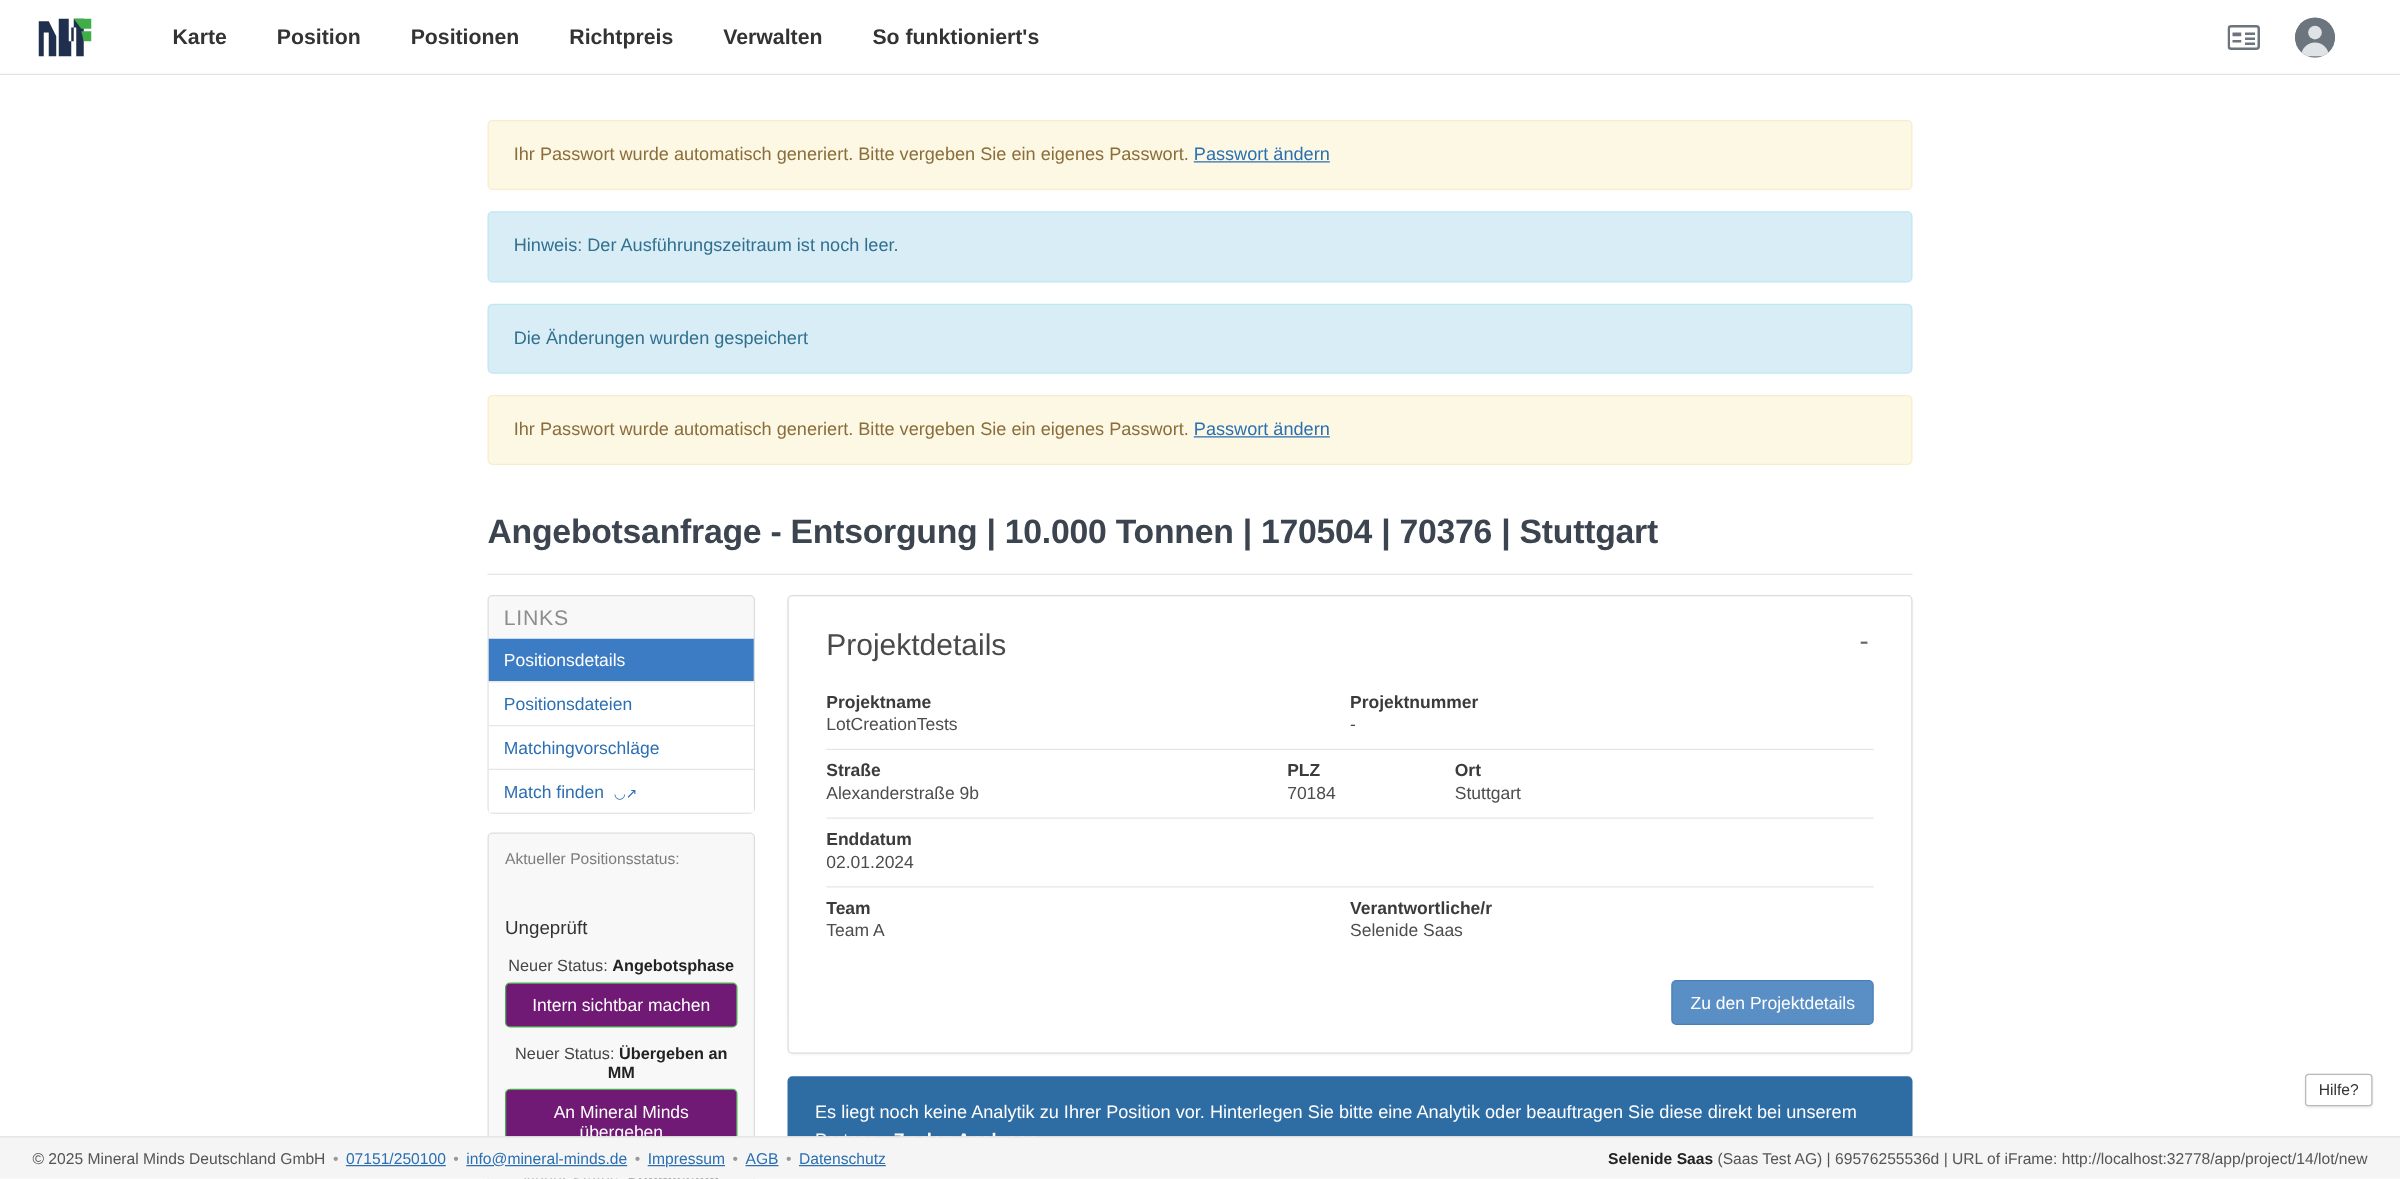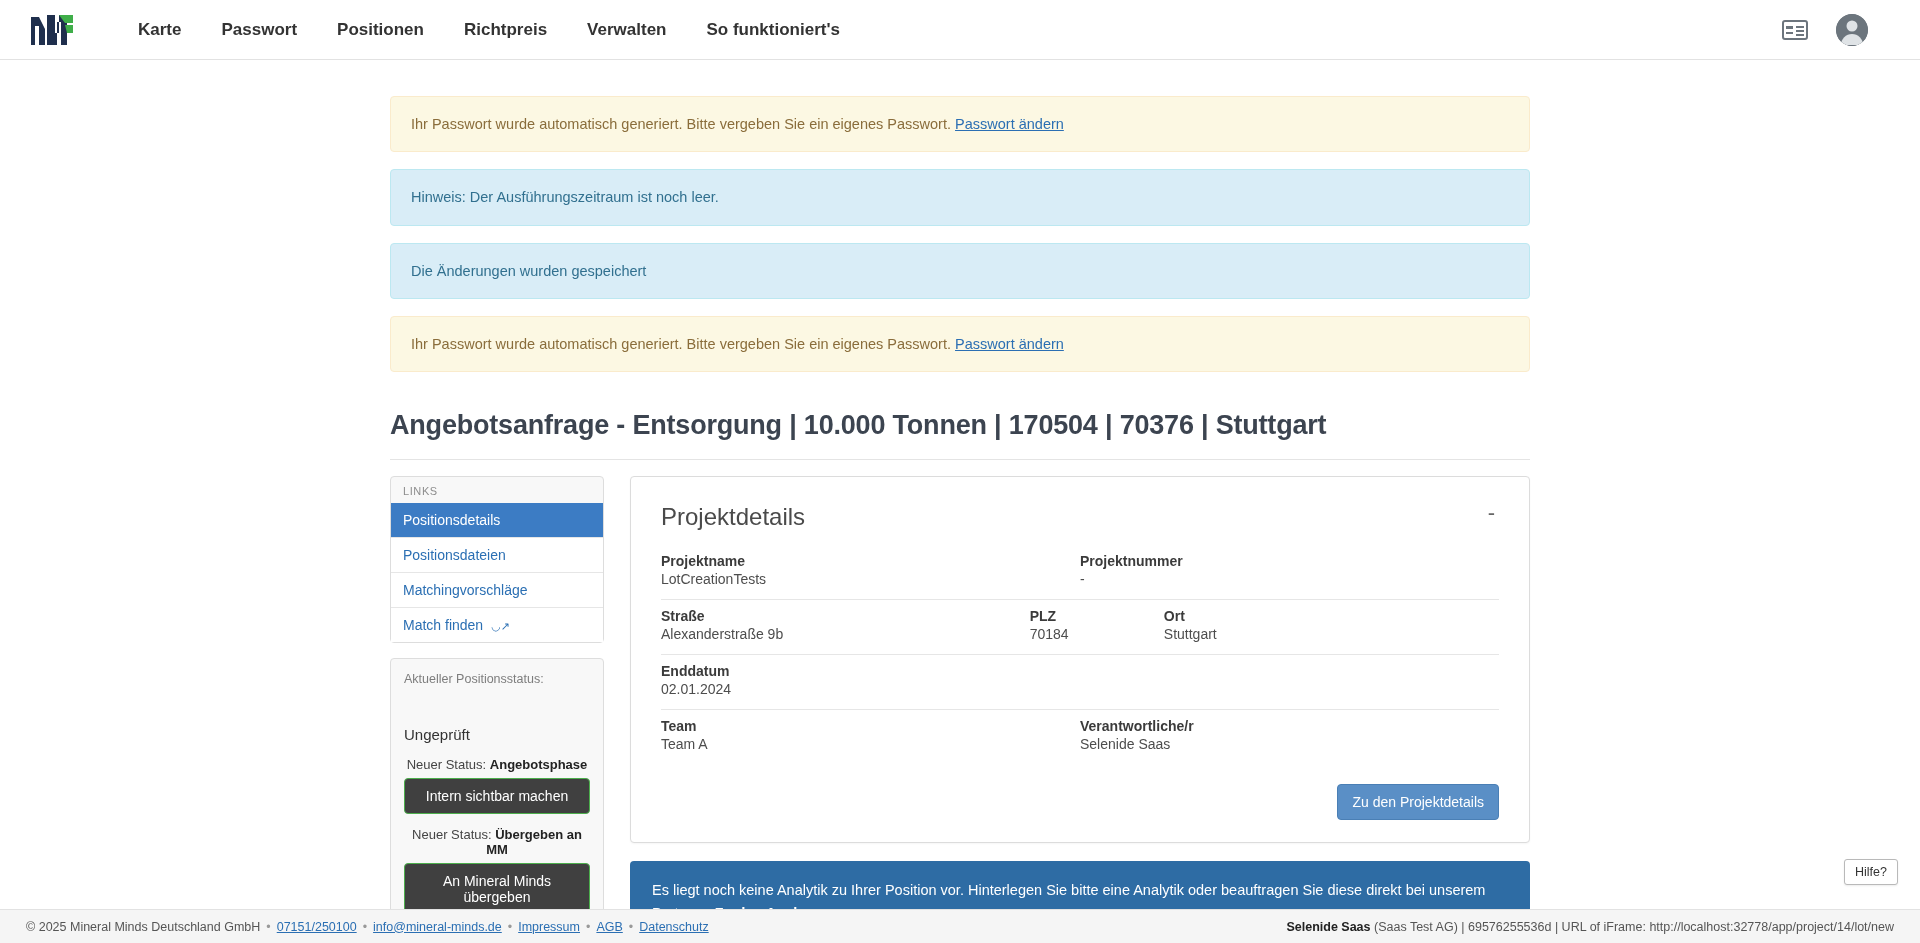--- a/index.html
+++ b/index.html
@@ -100,21 +100,21 @@
   .col-right { flex: 1; }
 
   
   .panel {
     background: #f8f8f8;
     border: 1px solid #dddddd;
     border-radius: 4px;
     margin-bottom: 15px;
   }
   .panel-label {
-    font-size: 11px;
+    font-size: 17px;
     color: #8d8d8d;
     letter-spacing: .6px;
     padding: 8px 12px 6px 12px;
   }
   .list-group { list-style: none; margin: 0; padding: 0; }
   .list-item {
     display: block;
     padding: 9px 12px;
     font-size: 14px;
     color: #2b6fb3;
@@ -167,21 +167,21 @@
     width: 100%;
     border-radius: 4px;
     font-size: 14px;
     padding: 9px 10px;
     text-align: center;
     cursor: pointer;
     margin-bottom: 13px;
     border: 1px solid transparent;
   }
   .btn-green {
-    background: #404040;
+    background: #701a75;
     border-color: #4cae4c;
     color: #ffffff;
   }
   .btn-outline {
     background: #ffffff;
     border-color: #3c7cc4;
     color: #2b6fb3;
   }
 
   
@@ -310,21 +310,21 @@
     <div class="brand">
       <svg width="46" height="34" viewBox="0 0 46 34">
         <polygon points="2,32 2,4 10,4 16,16 16,32 10,32 10,13 6,13 6,32" fill="#1f2f4d"></polygon>
         <polygon points="18,32 18,2 26,2 26,20 30,20 30,2 38,2 38,32 32,32 32,9 28,9 28,32" fill="#1f2f4d"></polygon>
         <polygon points="30,2 44,2 44,10 36,10" fill="#3fae49"></polygon>
         <polygon points="36,12 44,12 44,20 38,20" fill="#3fae49"></polygon>
       </svg>
     </div>
     <div class="nav-links">
       <div class="nav-link">Karte</div>
-      <div class="nav-link">Passwort</div>
+      <div class="nav-link">Position</div>
       <div class="nav-link">Positionen</div>
       <div class="nav-link">Richtpreis</div>
       <div class="nav-link">Verwalten</div>
       <div class="nav-link">So funktioniert's</div>
     </div>
     <div class="nav-right">
       <div class="nav-icon">
         <svg width="26" height="20" viewBox="0 0 26 20">
           <rect x="1" y="1" width="24" height="18" rx="2" fill="none" stroke="#6c757d" stroke-width="2"></rect>
           <rect x="4" y="6" width="7" height="3" fill="#6c757d"></rect>

